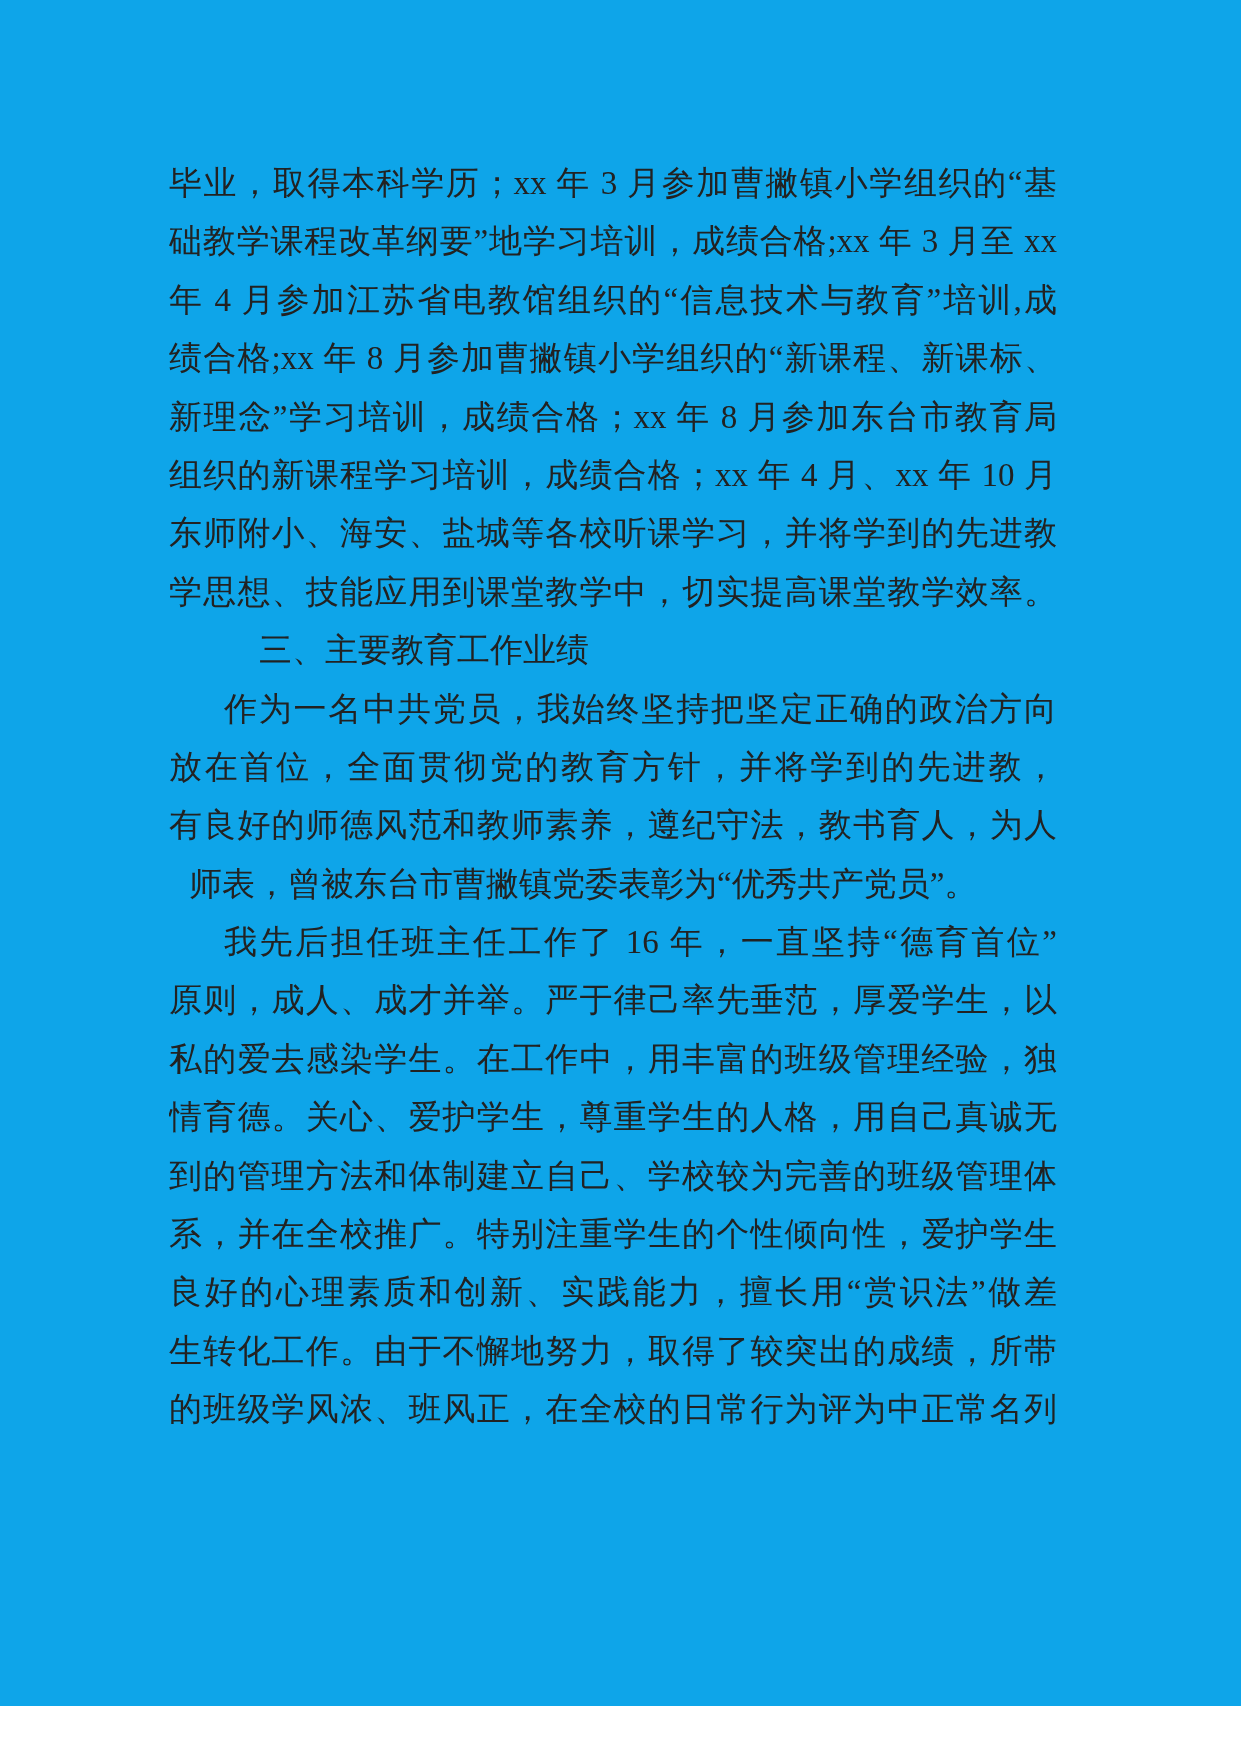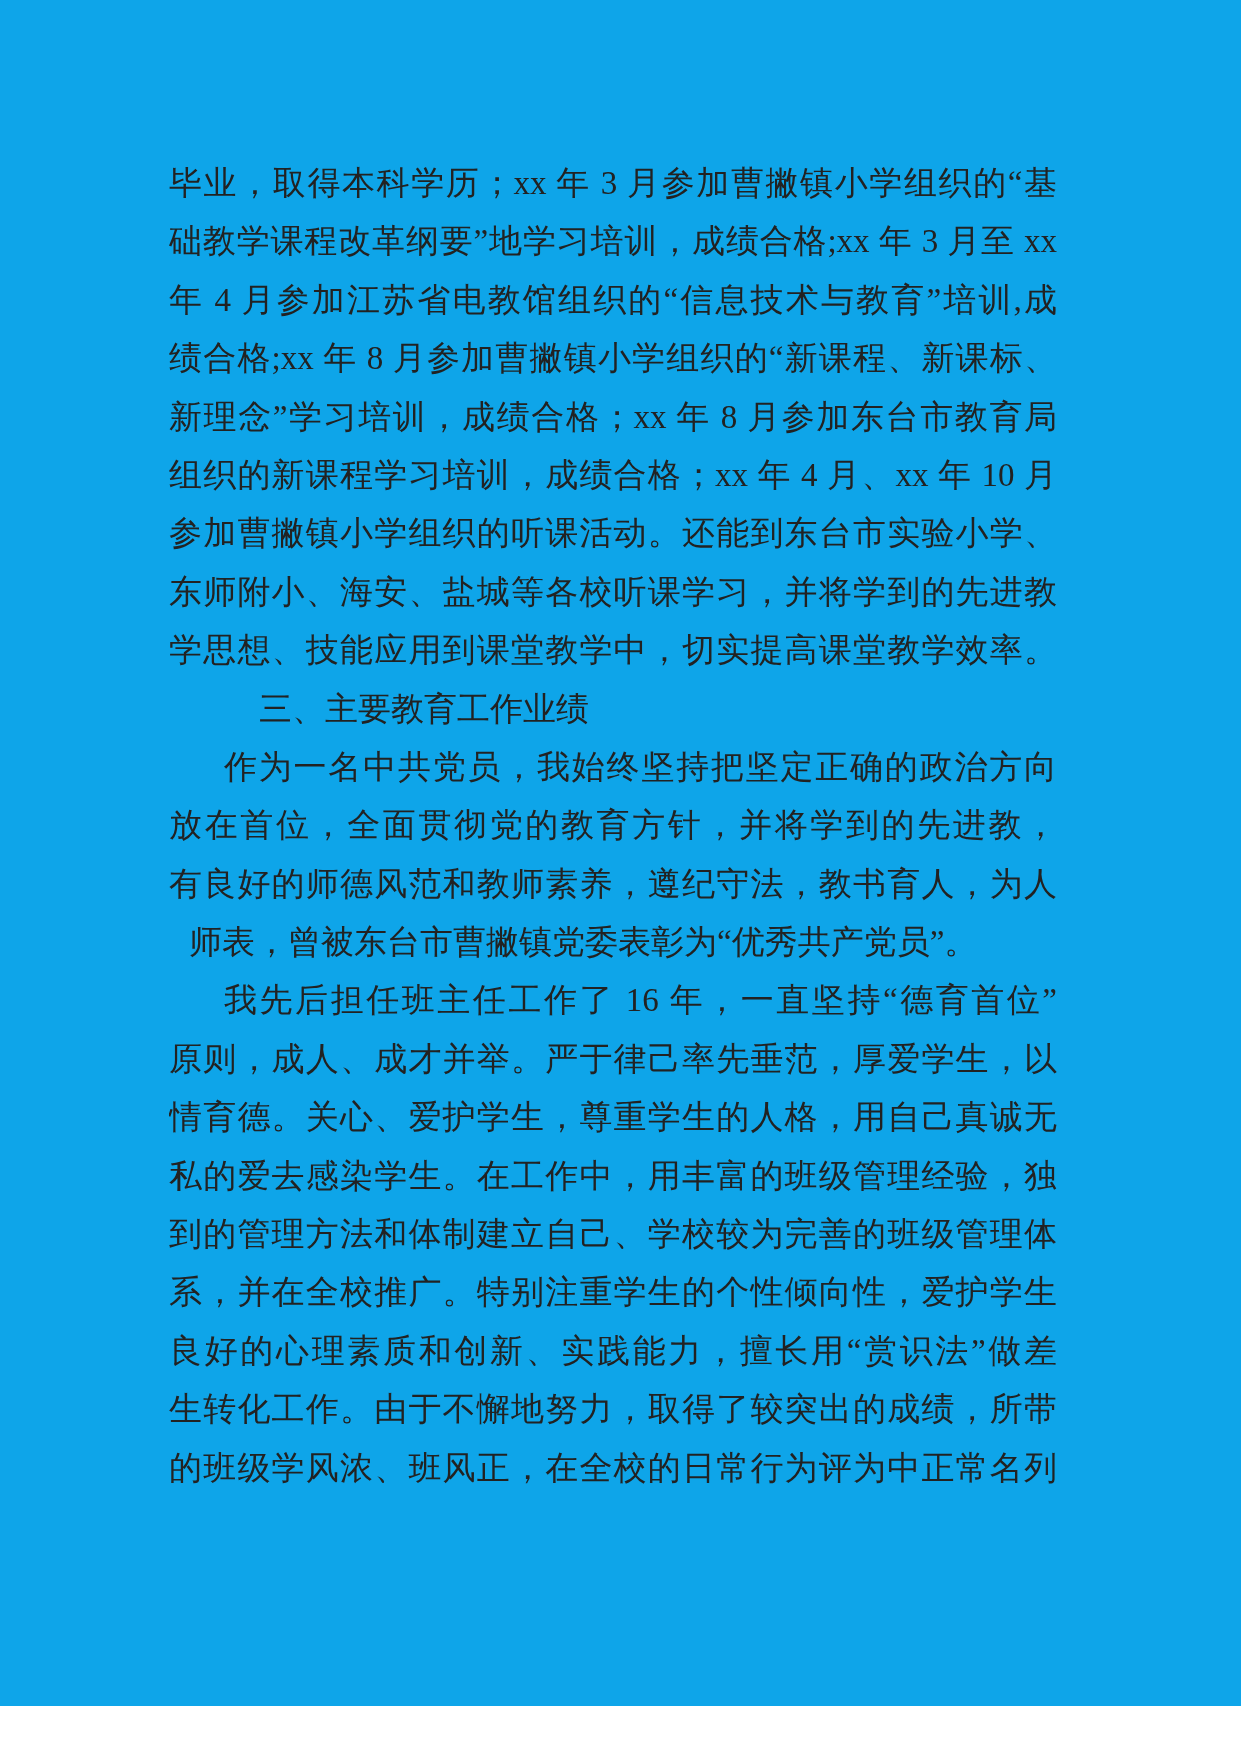--- a/index.html
+++ b/index.html
@@ -57,31 +57,30 @@
 <body style="background: rgb(255, 255, 255);">
 
 <div class="page">
   <div class="doc-content" style="color: rgb(34, 34, 34);">
       <div class="line">毕业，取得本科学历；xx 年 3 月参加曹撇镇小学组织的“基</div>
       <div class="line">础教学课程改革纲要”地学习培训，成绩合格;xx 年 3 月至 xx</div>
       <div class="line">年 4 月参加江苏省电教馆组织的“信息技术与教育”培训,成</div>
       <div class="line">绩合格;xx 年 8 月参加曹撇镇小学组织的“新课程、新课标、</div>
       <div class="line">新理念”学习培训，成绩合格；xx 年 8 月参加东台市教育局</div>
       <div class="line">组织的新课程学习培训，成绩合格；xx 年 4 月、xx 年 10 月</div>
-      <div class="line">参加曹撇镇小学组织的听课活动。还能到东台市实验小学、</div>
       <div class="line">东师附小、海安、盐城等各校听课学习，并将学到的先进教</div>
       <div class="line">学思想、技能应用到课堂教学中，切实提高课堂教学效率。</div>
       <div class="line heading">三、主要教育工作业绩</div>
       <div class="line indent">作为一名中共党员，我始终坚持把坚定正确的政治方向</div>
       <div class="line">放在首位，全面贯彻党的教育方针，并将学到的先进教，</div>
       <div class="line">有良好的师德风范和教师素养，遵纪守法，教书育人，为人</div>
       <div class="line ragged">师表，曾被东台市曹撇镇党委表彰为“优秀共产党员”。</div>
       <div class="line indent">我先后担任班主任工作了 16 年，一直坚持“德育首位”</div>
       <div class="line">原则，成人、成才并举。严于律己率先垂范，厚爱学生，以</div>
+      <div class="line">私的爱去感染学生。在工作中，用丰富的班级管理经验，独</div>
       <div class="line">情育德。关心、爱护学生，尊重学生的人格，用自己真诚无</div>
-      <div class="line">私的爱去感染学生。在工作中，用丰富的班级管理经验，独</div>
       <div class="line">到的管理方法和体制建立自己、学校较为完善的班级管理体</div>
       <div class="line">系，并在全校推广。特别注重学生的个性倾向性，爱护学生</div>
       <div class="line">良好的心理素质和创新、实践能力，擅长用“赏识法”做差</div>
       <div class="line">生转化工作。由于不懈地努力，取得了较突出的成绩，所带</div>
       <div class="line">的班级学风浓、班风正，在全校的日常行为评为中正常名列</div>
     </div>
 </div>
 
 </body></html>

